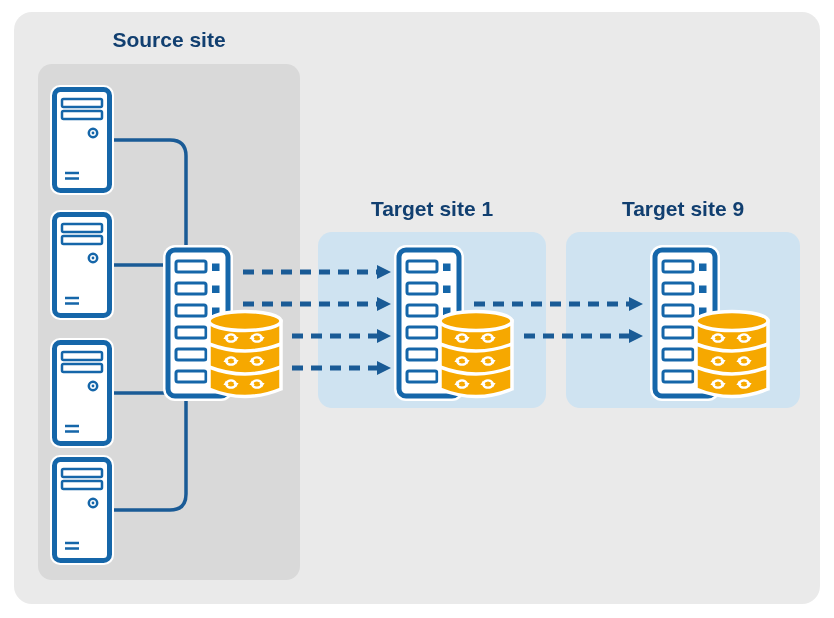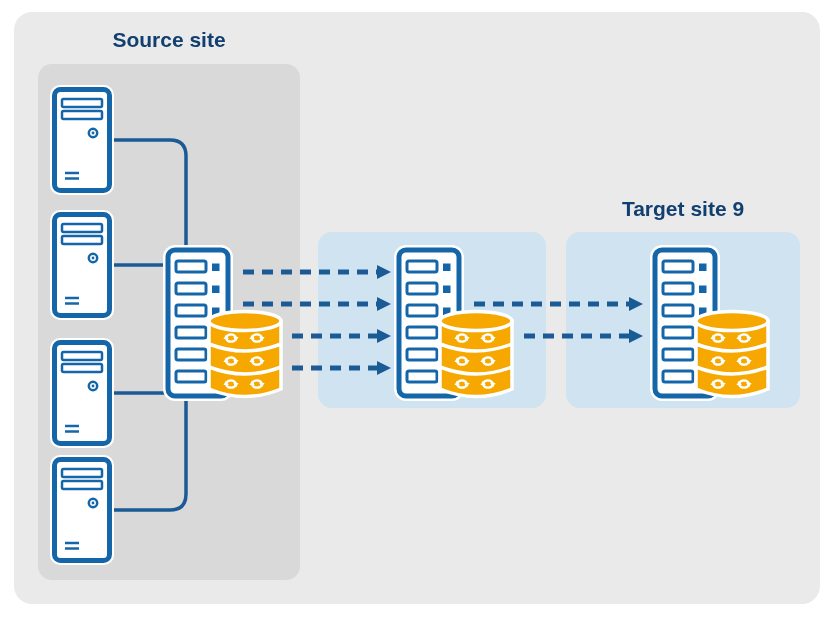--- a/index.html
+++ b/index.html
@@ -53,20 +53,21 @@
 <body>
 
 <div class="stage">
 
   <div class="outer-panel"></div>
   <div class="source-panel"></div>
   <div class="target-panel" id="target1-panel"></div>
   <div class="target-panel" id="target2-panel"></div>
 
   <div class="site-label" id="lbl-source">Source site</div>
+  <div class="site-label" id="lbl-t1">Target site 1</div>
   <div class="site-label" id="lbl-t2">Target site 9</div>
 
   <svg class="overlay" viewBox="0 0 834 618">
     <defs>
       <marker id="arrow" markerUnits="userSpaceOnUse" markerWidth="16" markerHeight="16" refX="1" refY="7" orient="auto">
         <path class="arrow-head" d="M0,0 L14,7 L0,14 Z"></path>
       </marker>
 
       <g id="tower">
         <rect class="white-halo" x="0" y="0" width="64" height="110" rx="10"></rect>

